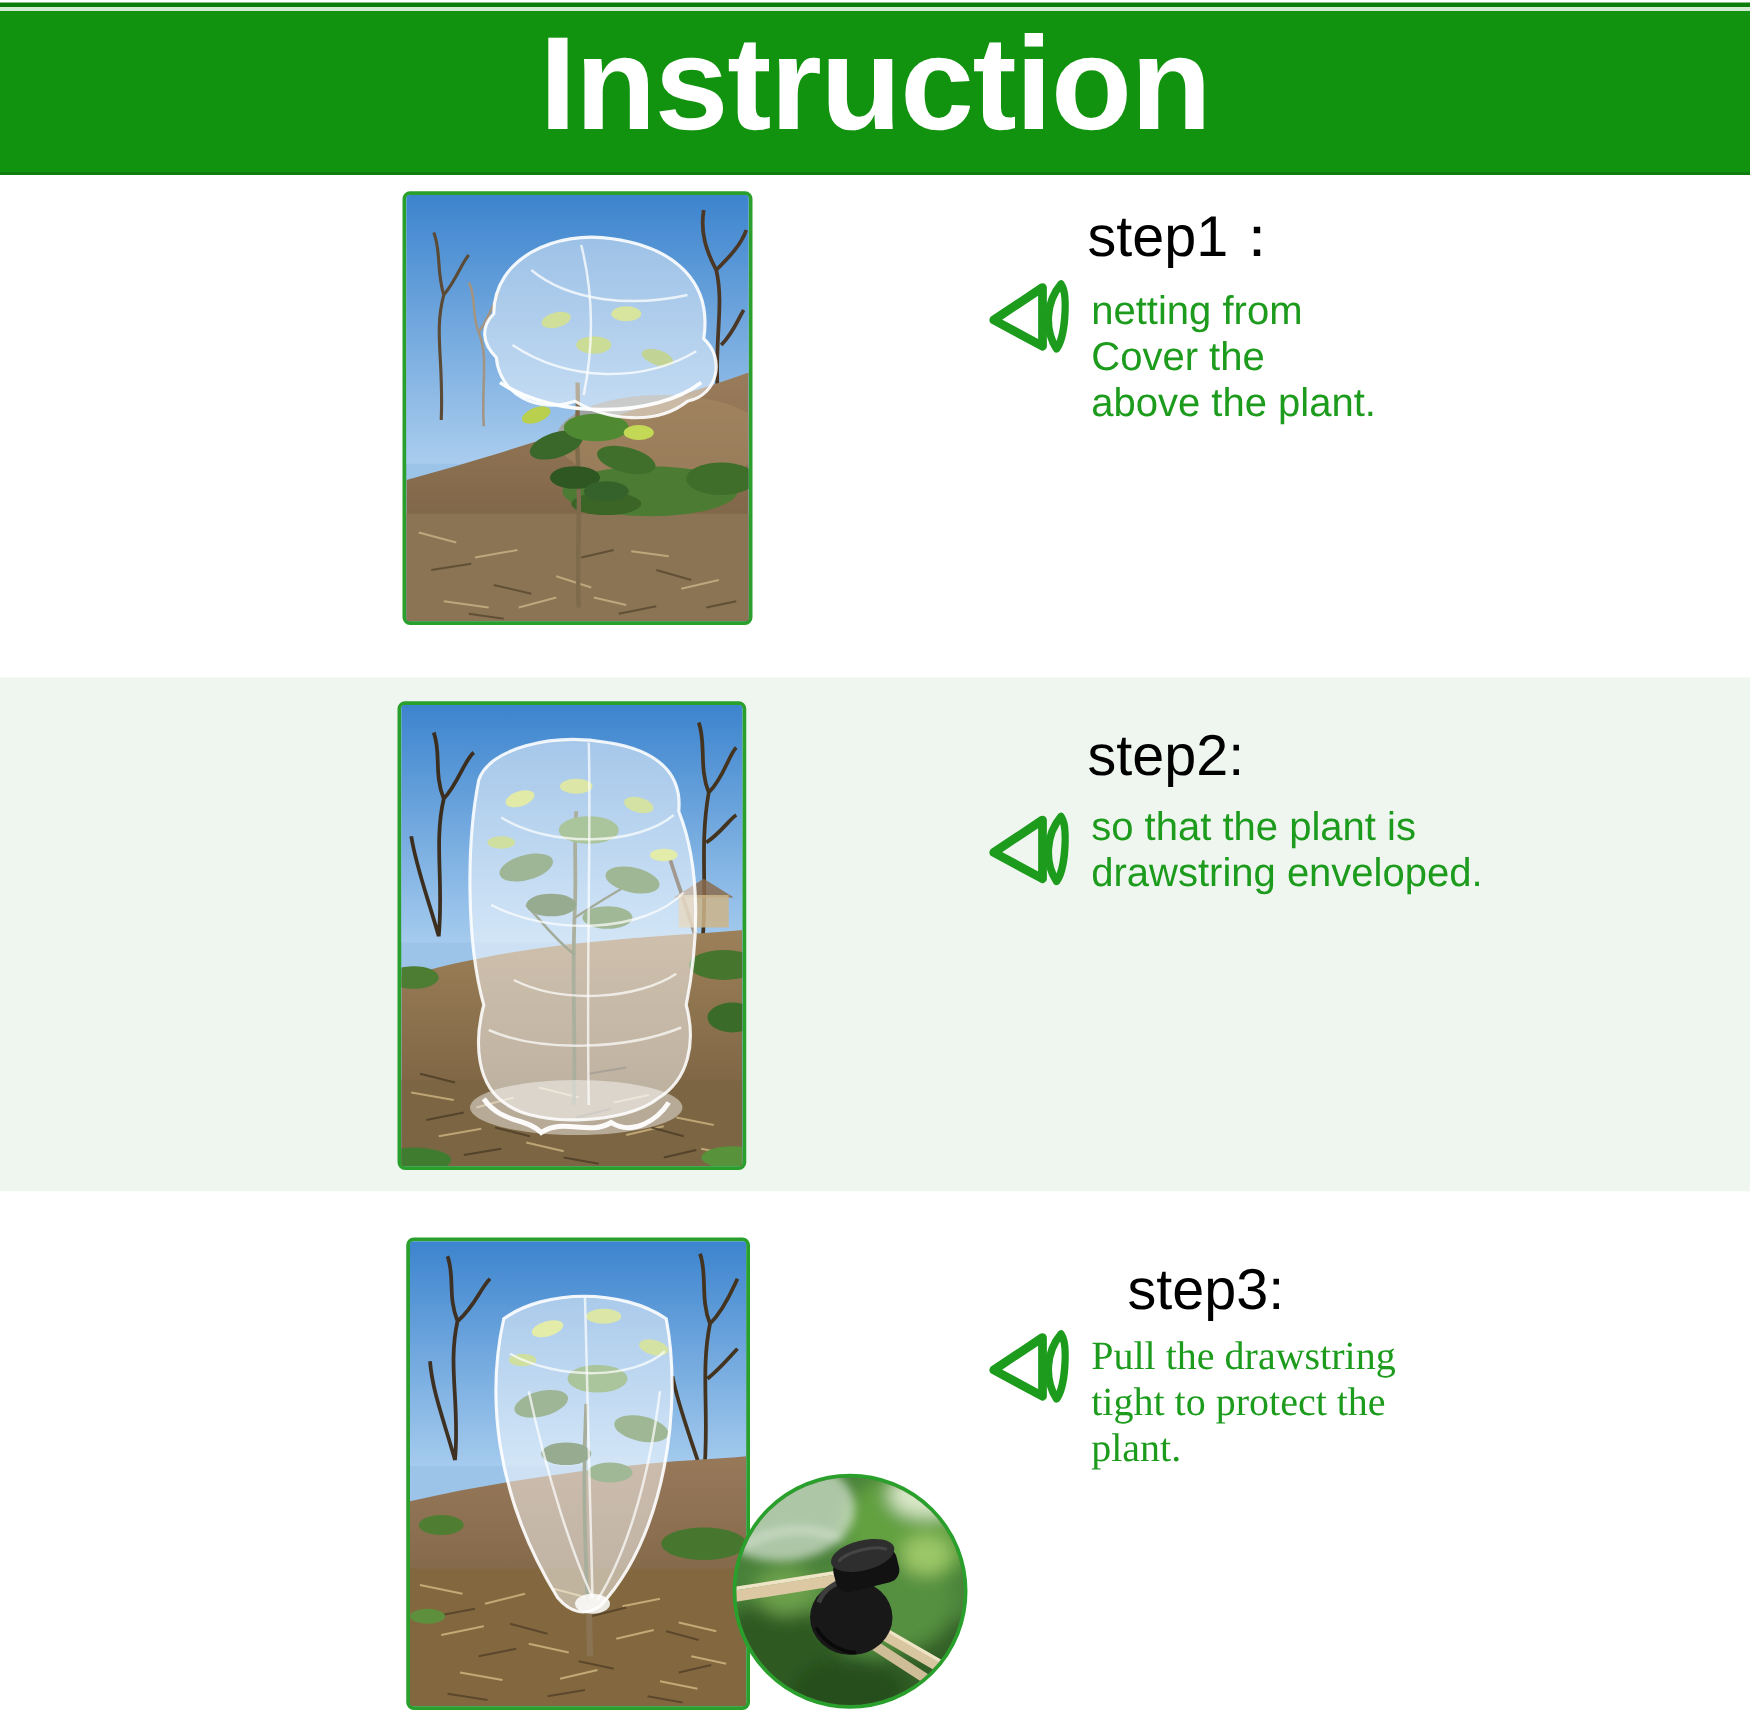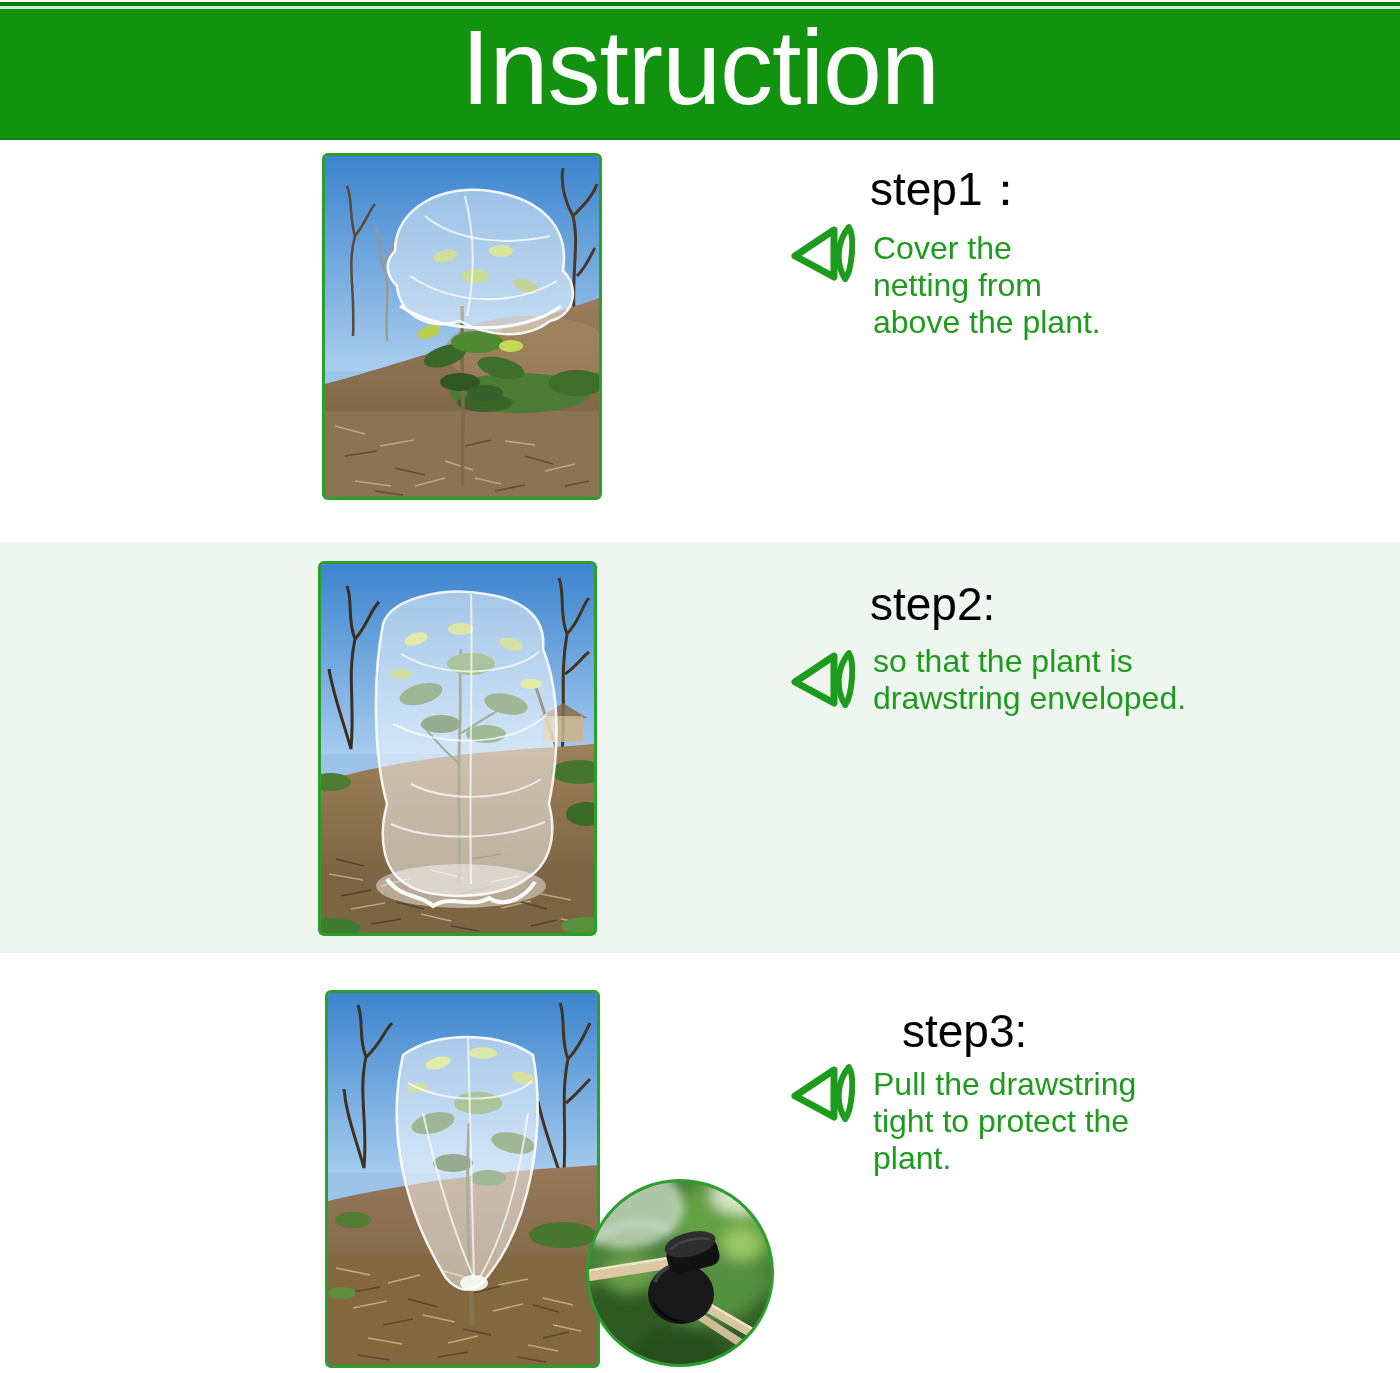--- a/index.html
+++ b/index.html
@@ -7,21 +7,21 @@
     position:relative;width:1400px;height:1373px;overflow:hidden;background:#ffffff;
     font-family:"Liberation Sans",sans-serif;
   }
   
   #header{
     position:absolute;left:0;top:2px;width:1400px;height:138px;
     background:linear-gradient(180deg,#0a7d0a 0 4px,#d2ecd2 4px 7px,#12930f 7px calc(100% - 2px),#0e7d0e calc(100% - 2px) 100%);
     display:flex;align-items:center;justify-content:center;
   }
   #header h1{
-    margin:16px;color:#ffffff;font-size:106px;font-weight:400;letter-spacing:-1px;
+    margin:16px;color:#ffffff;font-size:106px;font-weight:700;letter-spacing:-1px;
     transform:translateY(-4px);
   }
   
   .band{position:absolute;left:0;top:542px;width:1400px;height:411px;background:#eff6ef;}
   
   .photo{
     position:absolute;margin:0;border:3px solid #2aa02c;border-radius:6px;
     overflow:hidden;background:#9cc3e8;box-sizing:border-box;
   }
   .photo svg,.inset svg{display:block;width:100%;height:100%;}
@@ -38,21 +38,21 @@
   #step1{top:160px;} #step2{top:575px;} #step3{top:1004px;}
   .step h2{
     position:absolute;left:87px;margin:0;color:#000000;
     font-size:46px;font-weight:400;line-height:1.1;white-space:nowrap;
   }
   #step1 h2{top:4px;} #step2 h2{top:4px;} #step3 h2{top:2px;margin-left:32px;}
   .step .body{
     position:absolute;left:90px;margin:0;color:#1d9b1d;
     font-size:32px;line-height:37px;white-space:nowrap;
   }
-  #step1 .body{top:70px;} #step2 .body{top:68px;} #step3 .body{top:62px;}
+  #step1 .body{top:70px;} #step2 .body{top:68px;} #step3 .body{top:62px;font-family:Liberation Serif, serif;}
   .step .body span{display:block;}
   .step .icon{position:absolute;left:0;width:72px;height:62px;}
   #step1 .icon{top:62px;} #step2 .icon{top:73px;} #step3 .icon{top:58px;}
   .icon svg{display:block;width:100%;height:100%;}
 </style>
 </head>
 <body>
 
 <div id="canvas">
 
@@ -296,22 +296,22 @@
 
   <section class="step" id="step1">
     <h2>step1：</h2>
     <div class="icon">
       <svg viewBox="0 0 72 62">
         <path d="M51 8 L12 34 L51 55 Z" fill="none" stroke="#1d9b1d" stroke-width="7" stroke-linejoin="round" stroke-linecap="round"></path>
         <path d="M64 5 C 53 20 53 42 64 57 C 70 48 71 14 64 5 Z" fill="none" stroke="#1d9b1d" stroke-width="6" stroke-linejoin="round" transform="rotate(4 62 31)"></path>
       </svg>
     </div>
     <p class="body">
+      <span>netting from</span>
       <span>Cover the</span>
-      <span>netting from</span>
       <span>above the plant.</span>
     </p>
   </section>
 
   <section class="step" id="step2">
     <h2>step2:</h2>
     <div class="icon">
       <svg viewBox="0 0 72 62">
         <path d="M51 8 L12 34 L51 55 Z" fill="none" stroke="#1d9b1d" stroke-width="7" stroke-linejoin="round" stroke-linecap="round"></path>
         <path d="M64 5 C 53 20 53 42 64 57 C 70 48 71 14 64 5 Z" fill="none" stroke="#1d9b1d" stroke-width="6" stroke-linejoin="round" transform="rotate(4 62 31)"></path>

